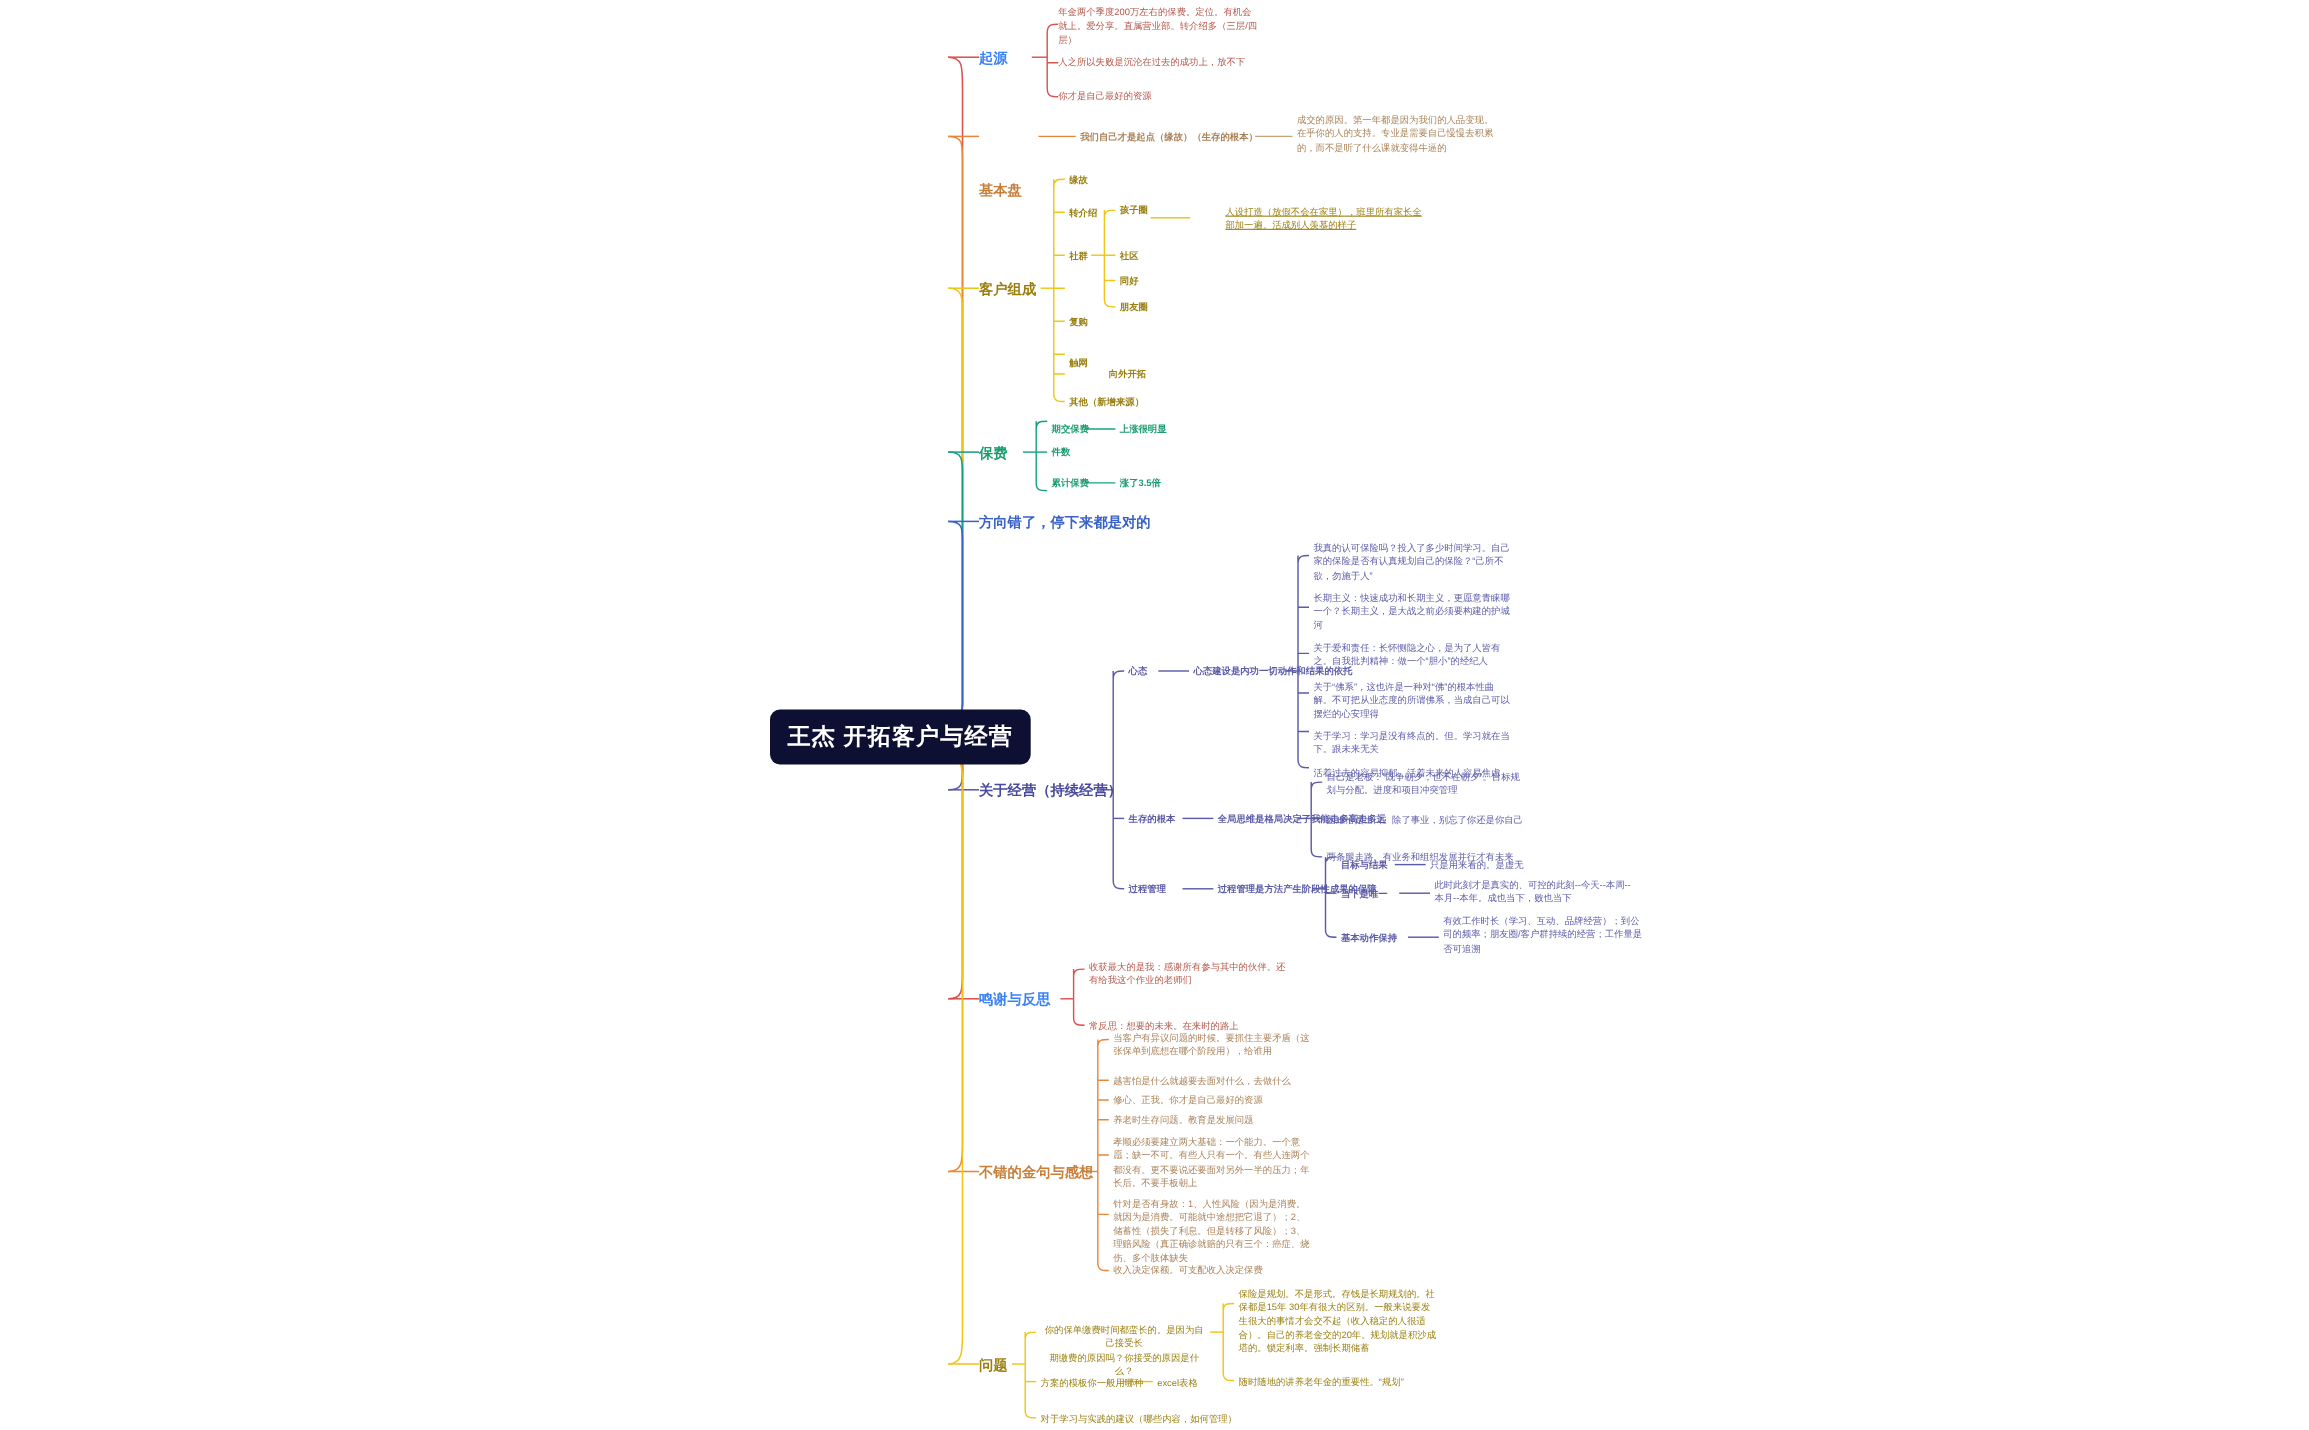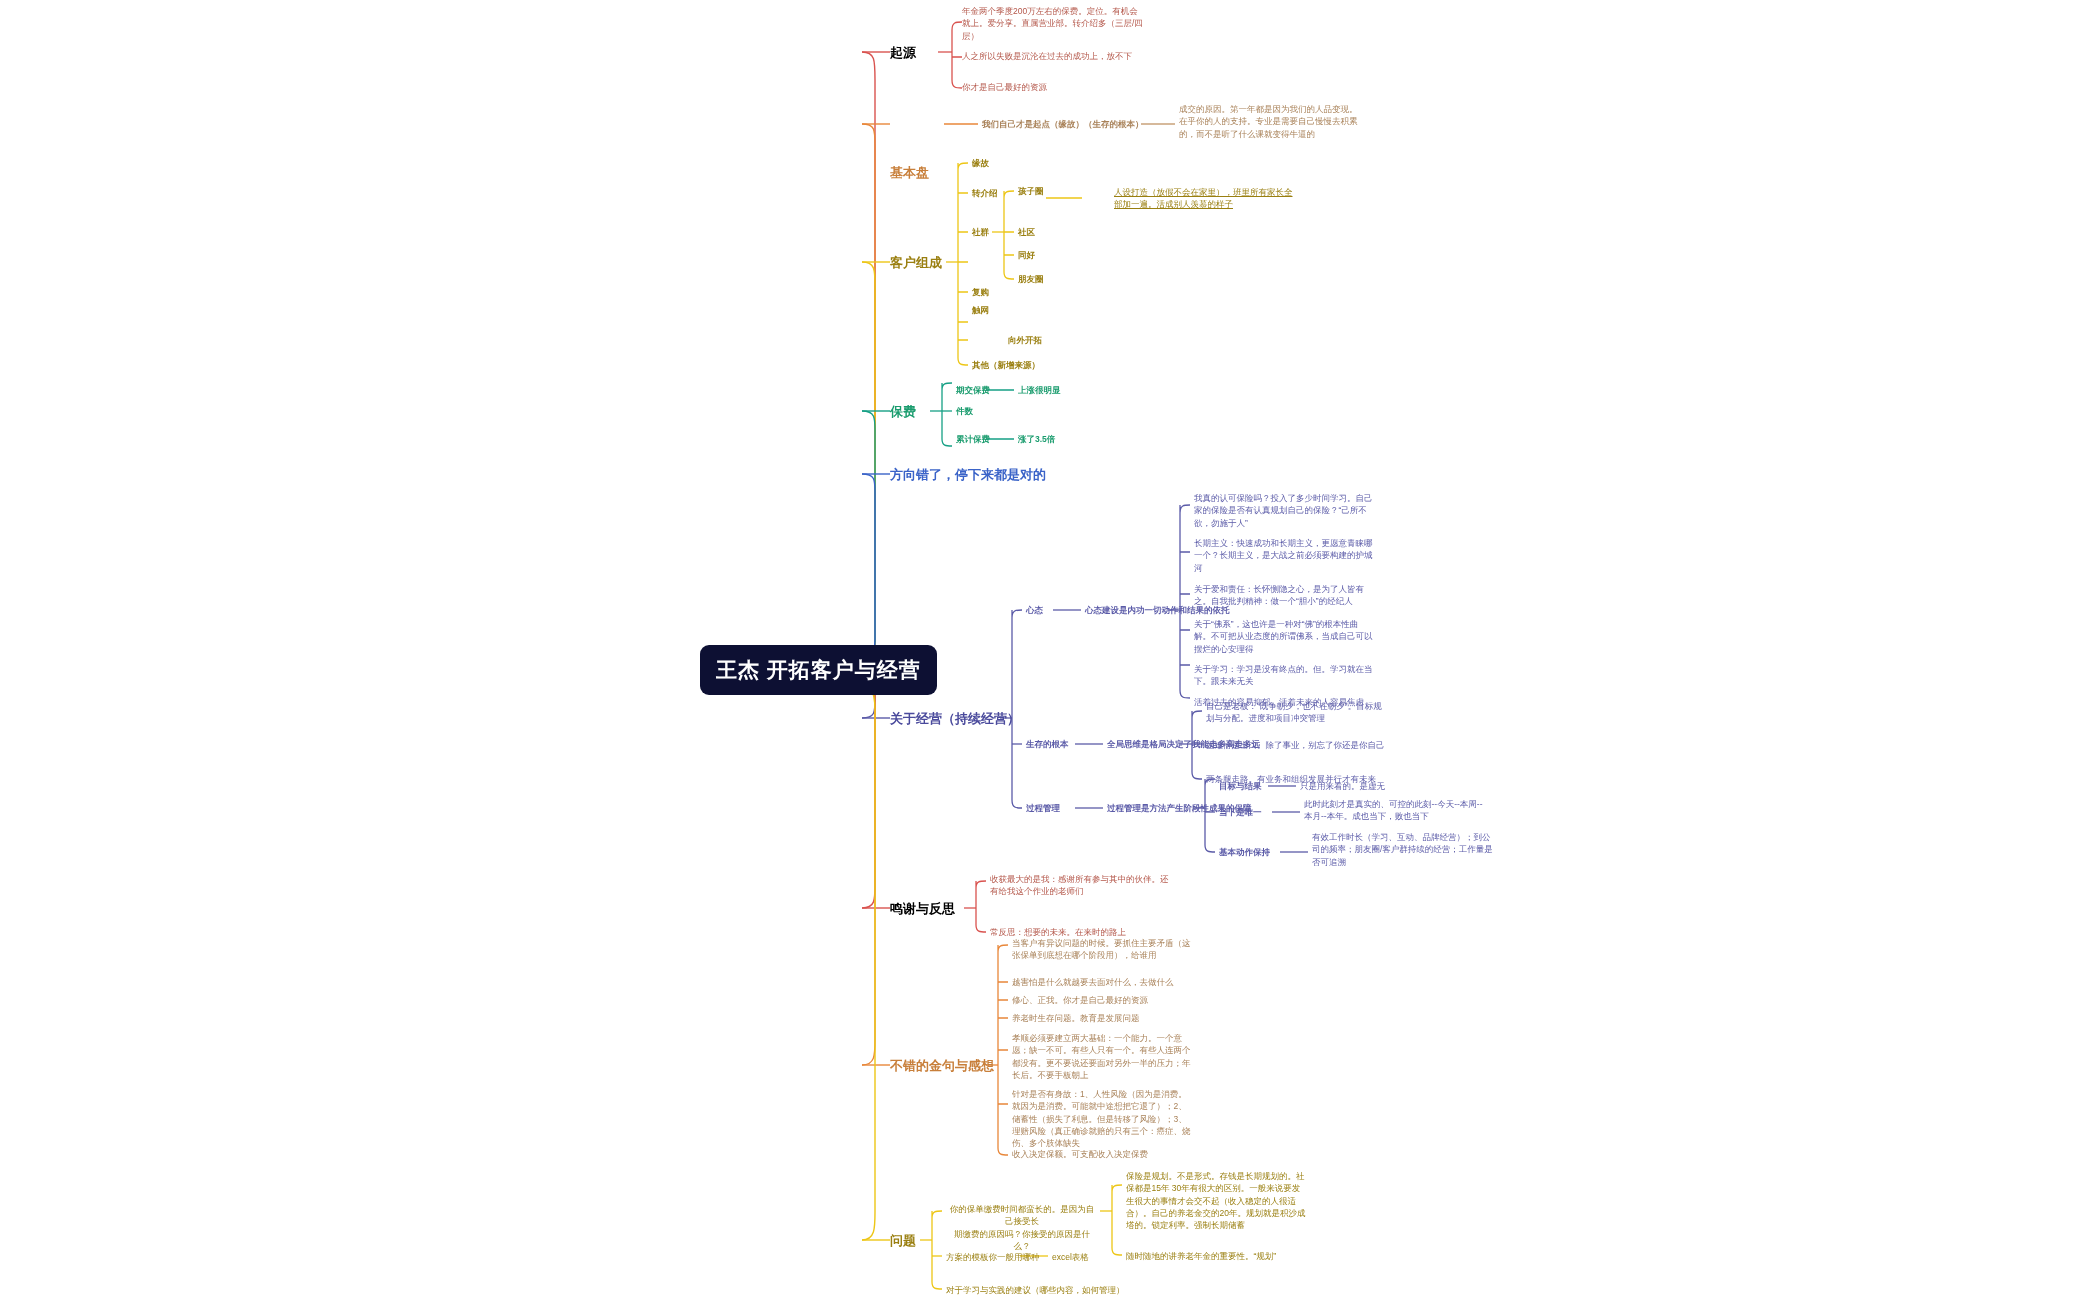--- a/index.html
+++ b/index.html
@@ -57,21 +57,21 @@
   }
   .lvl3.bold {
     font-weight: bold;
     white-space: nowrap;
   }
   .leafpara {
     font-size: 8.5px;
     font-weight: normal;
   }
   
-  .c-red   { color: #000000; }
+  .c-red   { color: #3b82f6; }
   .c-red-l { color: #b4574a; }
   .c-orange{ color: #c87f3a; }
   .c-orange-l { color: #a98259; }
   .c-yellow-d { color: #9a7f10; }
   .c-green { color: #1a9c6e; }
   .c-blue  { color: #3a63c8; }
   .c-purple{ color: #4a4a9c; }
   .c-purple-l { color: #5b5ba8; }
 </style>
 </head>
@@ -212,21 +212,21 @@
   <div class="node lvl3 bold c-yellow-d" style="left:972px; top:157px;">缘故</div>
   <div class="node lvl3 bold c-yellow-d" style="left:972px; top:187px;">转介绍</div>
   <div class="node lvl3 bold c-yellow-d" style="left:972px; top:226px;">社群</div>
   <div class="node lvl3 bold c-yellow-d" style="left:1018px; top:185px;">孩子圈</div>
   <div class="node leafpara c-yellow-d" style="left:1114px; top:186px; width:215px;text-decoration:underline;">人设打造（放假不会在家里），班里所有家长全
 部加一遍。活成别人羡慕的样子</div>
   <div class="node lvl3 bold c-yellow-d" style="left:1018px; top:226px;">社区</div>
   <div class="node lvl3 bold c-yellow-d" style="left:1018px; top:249px;">同好</div>
   <div class="node lvl3 bold c-yellow-d" style="left:1018px; top:273px;">朋友圈</div>
   <div class="node lvl3 bold c-yellow-d" style="left:972px; top:286px;">复购</div>
-  <div class="node lvl3 bold c-yellow-d" style="left:972px; top:304px;">触网</div>
+  <div class="node lvl3 bold c-yellow-d" style="left:972px; top:324px;">触网</div>
   <div class="node lvl3 bold c-yellow-d" style="left:972px; top:334px;margin-left:36px;">向外开拓</div>
   <div class="node lvl3 bold c-yellow-d" style="left:972px; top:359px;">其他（新增来源）</div>
 
   <div class="node lvl1 c-green" style="left:890px; top:403px;">保费</div>
   <div class="node lvl3 bold c-green" style="left:956px; top:384px;">期交保费</div>
   <div class="node lvl3 bold c-green" style="left:1018px; top:384px;">上涨很明显</div>
   <div class="node lvl3 bold c-green" style="left:956px; top:405px;">件数</div>
   <div class="node lvl3 bold c-green" style="left:956px; top:433px;">累计保费</div>
   <div class="node lvl3 bold c-green" style="left:1018px; top:433px;">涨了3.5倍</div>
 

